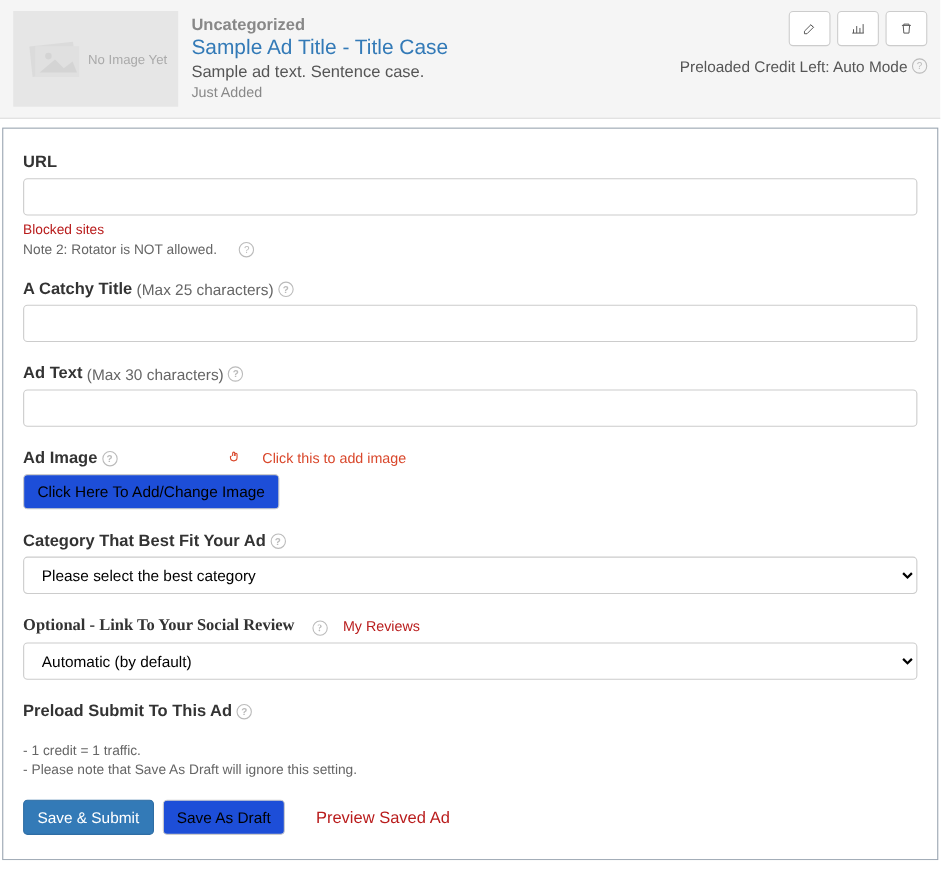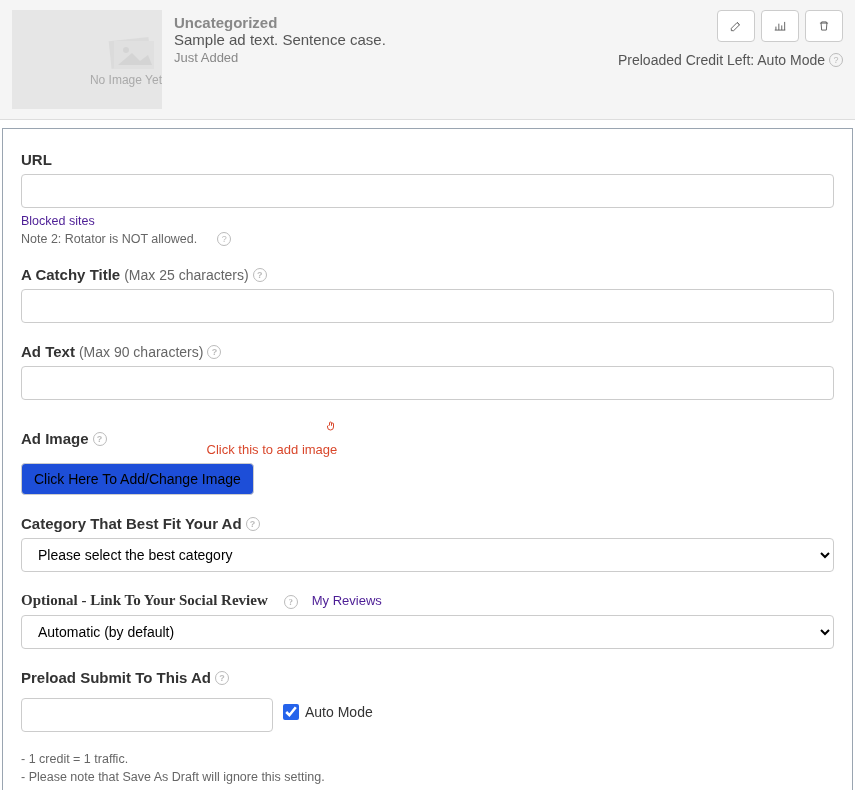--- a/index.html
+++ b/index.html
@@ -17,25 +17,25 @@
     border-bottom: 1px solid #ddd;
     padding: 10px 12px;
     min-height: 108px;
   }
   .header-left {
     display: flex;
     gap: 12px;
   }
   .image-placeholder {
     width: 150px;
-    height: 99px;
+    height: 87px;
     background: #e6e6e6;
     display: flex;
-    flex-direction: column;
-    align-items: flex-end;
+    flex-direction: row;
+    align-items: center;
     justify-content: center;
     color: #aaa;
     font-size: 12px;
   }
   .image-placeholder svg { opacity: 0.4; }
   .header-info { padding-top: 4px; }
   .hinfo-category { color: #888; font-weight: 600; font-size: 15px; }
   .hinfo-title { color: #337ab7; font-size: 19px; font-weight: 500; margin: 2px 0; }
   .hinfo-text { color: #555; font-size: 15px; }
   .hinfo-added { color: #888; font-size: 13px; margin-top: 2px; }
@@ -66,22 +66,22 @@
     padding: 6px 12px; font-size: 14px; margin-top: 6px;
     background: #fff;
   }
   .form-control.small { width: 252px; }
   .btn {
     display: inline-block; padding: 7px 12px; font-size: 14px;
     border: 1px solid #ccc; border-radius: 4px; background: #1d4ed8; cursor: pointer;
   }
   .btn-primary { background: #337ab7; border-color: #2e6da4; color: #fff; font-weight: 500;}
   .note { font-size: 12.5px; color: #666; margin-top: 4px; }
-  .link { color: #4c1d95; text-decoration: none; cursor: pointer; }
-  .red-hint { color: #d9472b; font-size: 13px; display:inline-flex; align-items:flex-end; gap:10px; margin-left: 100px; flex-direction: column;}
+  .link { color: #b91c1c; text-decoration: none; cursor: pointer; }
+  .red-hint { color: #d9472b; font-size: 13px; display:inline-flex; align-items:flex-start; gap:20px; margin-left: 100px;}
   .row-inline { display: flex; align-items: center; gap: 10px; margin-top: 6px;}
   .checkbox-row { display: flex; align-items: center; gap: 6px; }
   .actions { display: flex; align-items: center; gap: 8px; margin-top: 10px;}
   .actions .link { margin-left: 20px; font-size: 15px;}
   select.form-control { appearance: auto; }
   input[type="checkbox"] { width: 16px; height: 16px; accent-color: #2563eb; }
   .svg-icon { width: 14px; height: 14px; fill: none; stroke: #555; stroke-width: 1.5; }
 </style>
 </head>
 <body>
@@ -92,20 +92,21 @@
       <svg width="58" height="40" viewBox="0 0 58 40">
         <rect x="6" y="6" width="40" height="28" fill="#ccc" transform="rotate(-6 26 20)"></rect>
         <rect x="10" y="8" width="40" height="28" fill="#d8d8d8"></rect>
         <circle cx="22" cy="17" r="3" fill="#bbb"></circle>
         <polygon points="14,32 28,20 36,28 44,22 48,32" fill="#bbb"></polygon>
       </svg>
       <span>No Image Yet</span>
     </div>
     <div class="header-info">
       <div class="hinfo-category">Uncategorized</div>
+      <div class="hinfo-title">Sample Ad Title - Title Case</div>
       <div class="hinfo-text">Sample ad text. Sentence case.</div>
       <div class="hinfo-added">Just Added</div>
     </div>
   </div>
   <div class="header-right">
     <div class="icon-btn-row">
       <div class="icon-btn">
         <svg class="svg-icon" viewBox="0 0 24 24">
             <path d="M4 20h4l10-10-4-4L4 16v4z"></path>
             <path d="M14 6l4 4"></path>
@@ -154,21 +155,21 @@
       <span>A Catchy Title</span>
       <span class="hint">(Max 25 characters)</span>
       <span class="help-icon">?</span>
     </div>
     <input class="form-control" type="text" value="" style="">
   </div>
 
   <div class="form-group">
     <div class="form-label">
       <span>Ad Text</span>
-      <span class="hint">(Max 90 characters)</span>
+      <span class="hint">(Max 30 characters)</span>
       <span class="help-icon">?</span>
     </div>
     <input class="form-control" type="text" value="" style="">
   </div>
 
   <div class="form-group">
     <div style="display:flex; align-items:center;">
       <div class="form-label">
         <span>Ad Image</span>
         <span class="help-icon">?</span>
@@ -205,27 +206,20 @@
     <select class="form-control">
       <option>Automatic (by default)</option>
     </select>
   </div>
 
   <div class="form-group">
     <div class="form-label">
       <span>Preload Submit To This Ad</span>
       <span class="help-icon">?</span>
     </div>
-    <div class="row-inline">
-      <input class="form-control small" type="text" value="" style="">
-      <div class="checkbox-row">
-        <input type="checkbox" checked="" style="">
-        <span>Auto Mode</span>
-      </div>
-    </div>
     <div class="note" style="margin-top:20px;">- 1 credit = 1 traffic.</div>
     <div class="note">- Please note that Save As Draft will ignore this setting.</div>
   </div>
 
   <div class="actions">
     <button class="btn btn-primary">Save &amp; Submit</button>
     <button class="btn">Save As Draft</button>
     <a class="link">Preview Saved Ad</a>
   </div>
 

